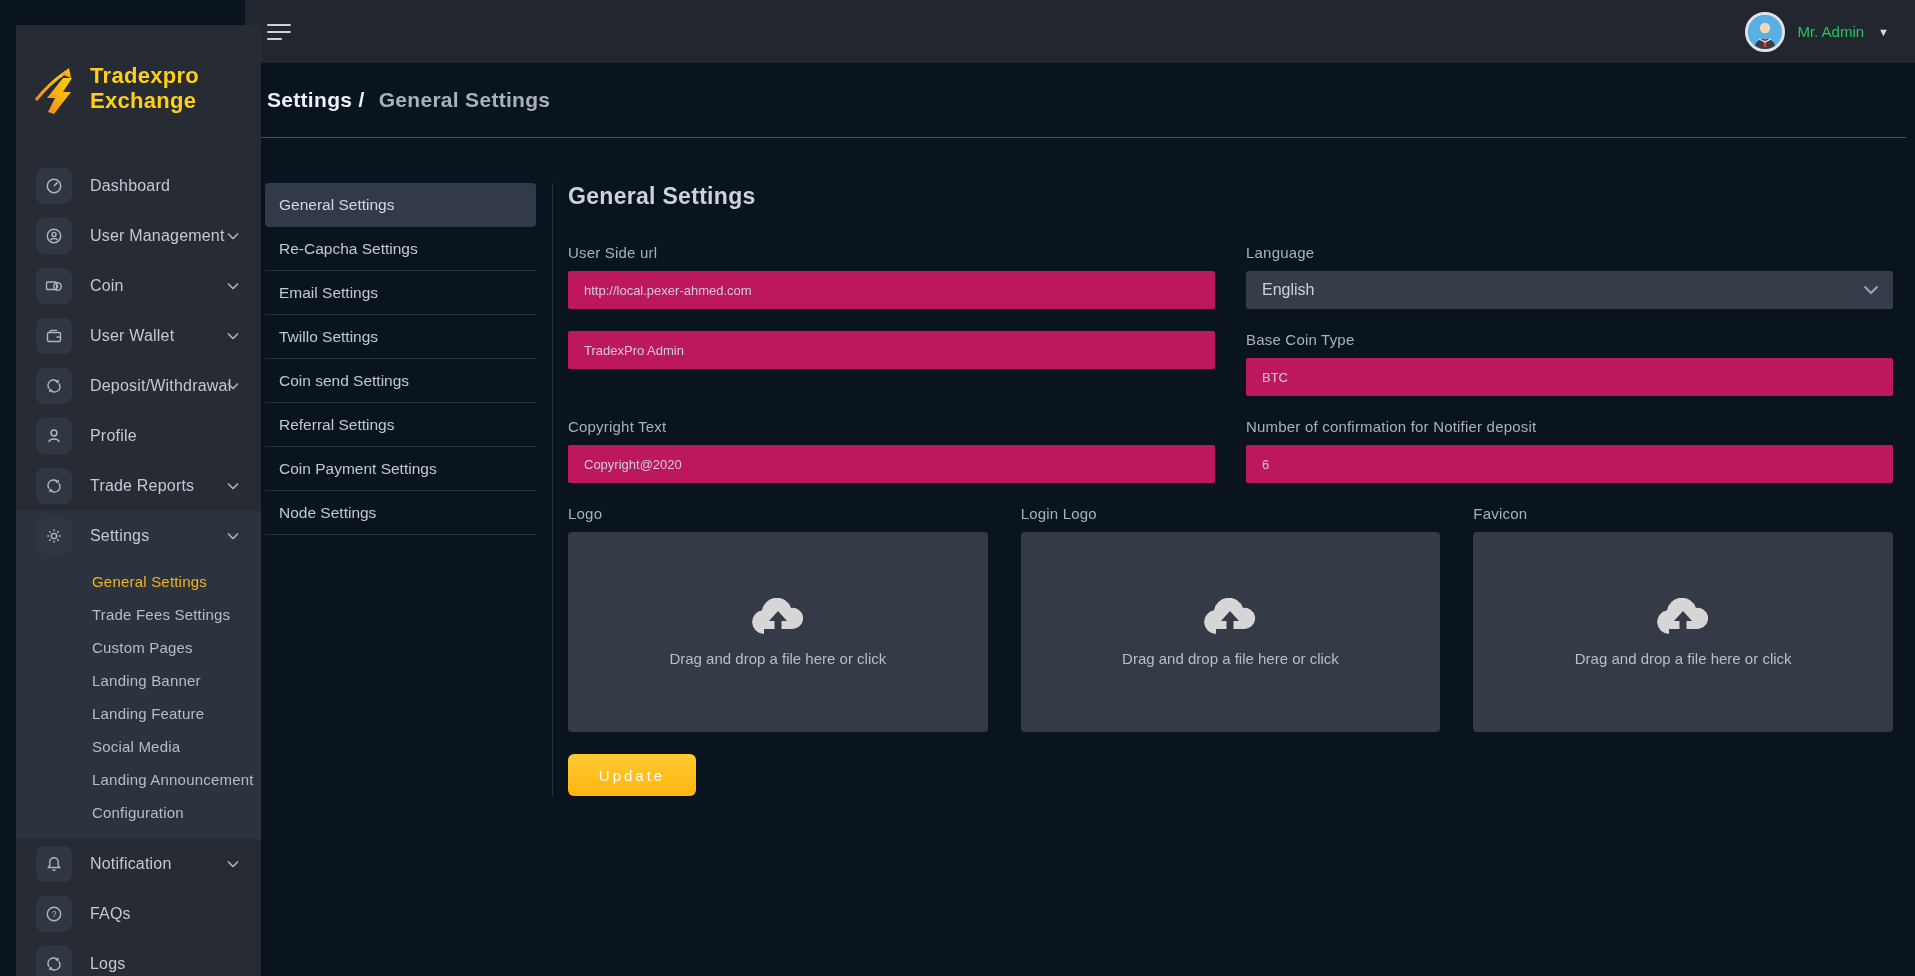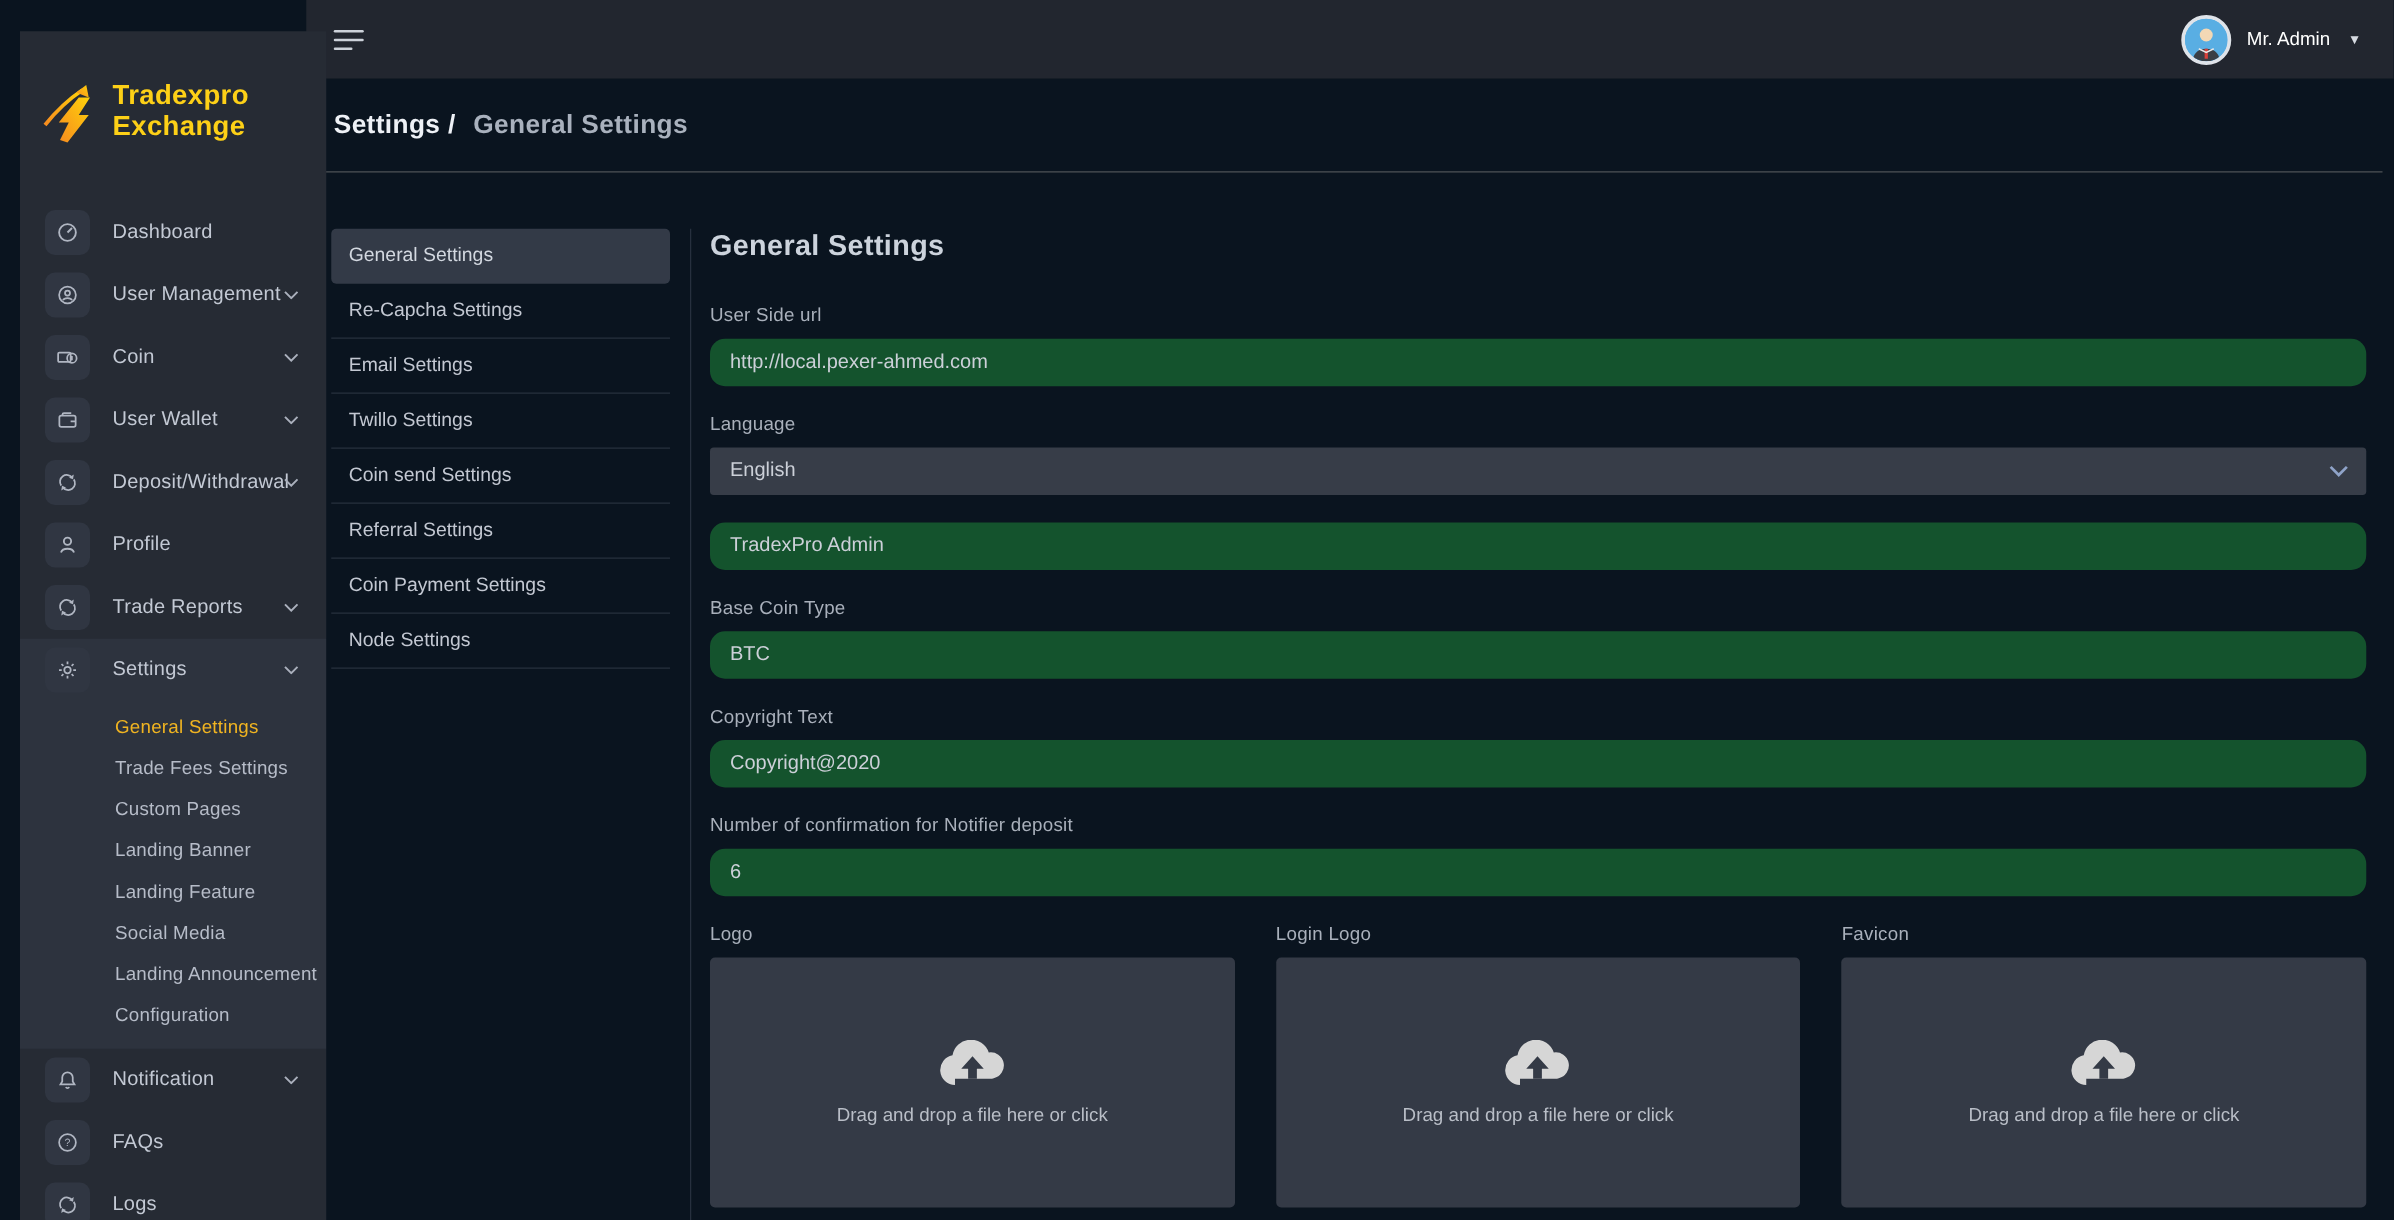--- a/index.html
+++ b/index.html
@@ -42,21 +42,21 @@
     position:absolute; left:245px; top:0; right:0; height:63px; background:#22262f;
     display:flex; align-items:center; padding:0 26px 0 22px;
   }
   .hamburger { width:26px; cursor:pointer; }
   .hamburger span { display:block; height:2px; background:#cdd2da; margin:5px 0; border-radius:1px; }
   .hamburger span:nth-child(1){ width:24px; }
   .hamburger span:nth-child(2){ width:24px; }
   .hamburger span:nth-child(3){ width:15px; }
   .topbar-right { margin-left:auto; display:flex; align-items:center; gap:12px; cursor:pointer; }
   .avatar { width:40px; height:40px; border-radius:50%; border:3px solid #dfe3e9; overflow:hidden; background:#59aee3; }
-  .user-name { font-size:15px; color:#ffffff; }
+  .user-name { font-size:15px; color:#22c55e; }
   .user-caret { font-size:11px; color:#d6dae1; margin-left:2px; }
 
   
   .content { position:absolute; left:245px; top:63px; right:0; bottom:0; background:#0a141f; }
   .breadcrumb-bar {
     height:75px; display:flex; align-items:center; padding:0 22px 0 22px;
     border-bottom:1px solid #4e5257; margin:0 9px 0 0;
   }
   .breadcrumb { font-size:21px; font-weight:bold; letter-spacing:.3px; }
   .breadcrumb .crumb-root { color:#eef1f6; }
@@ -69,27 +69,27 @@
   .subnav-item {
     height:44px; display:flex; align-items:center; padding-left:14px;
     font-size:15.5px; color:#c3c8d2; border-bottom:1px solid #27303e; cursor:pointer;
   }
   .subnav-item.active { background:#333a47; border-radius:4px; border-bottom:none; color:#d3d8e0; }
   .main-divider { width:1px; background:#27303e; margin:0 15px 0 16px; }
 
   
   .form-area { flex:1; padding-right:0; }
   .form-title { font-size:23px; font-weight:bold; color:#ccd3dc; letter-spacing:.3px; margin-bottom:34px; }
-  .grid-2 { display:grid; grid-template-columns:1fr; column-gap:31px; }
+  .grid-2 { display:grid; grid-template-columns:1fr 1fr; column-gap:31px; }
   .grid-3 { display:grid; grid-template-columns:1fr 1fr 1fr; column-gap:33px; }
   .field { margin-bottom:22px; }
   .field-label { font-size:15px; color:#a9b0bb; margin-bottom:10px; letter-spacing:.2px; }
   .text-input {
-    width:100%; height:38px; background:#14532d; border:none; border-radius:12px;
-    color:#ccd0d8; font-size:16px; padding:0 16px; font-family:"Liberation Sans", sans-serif;
+    width:100%; height:38px; background:#be185d; border:none; border-radius:2px;
+    color:#ccd0d8; font-size:13px; padding:0 16px; font-family:"Liberation Sans", sans-serif;
     outline:none; display:block;
   }
   .select-box {
     width:100%; height:38px; background:#373d48; border-radius:3px; cursor:pointer;
     display:flex; align-items:center; padding:0 16px; color:#ccd0d8; font-size:16px; position:relative;
   }
   .select-chevron { position:absolute; right:14px; top:50%; transform:translateY(-50%); display:flex; }
 
   
   .upload-box {

